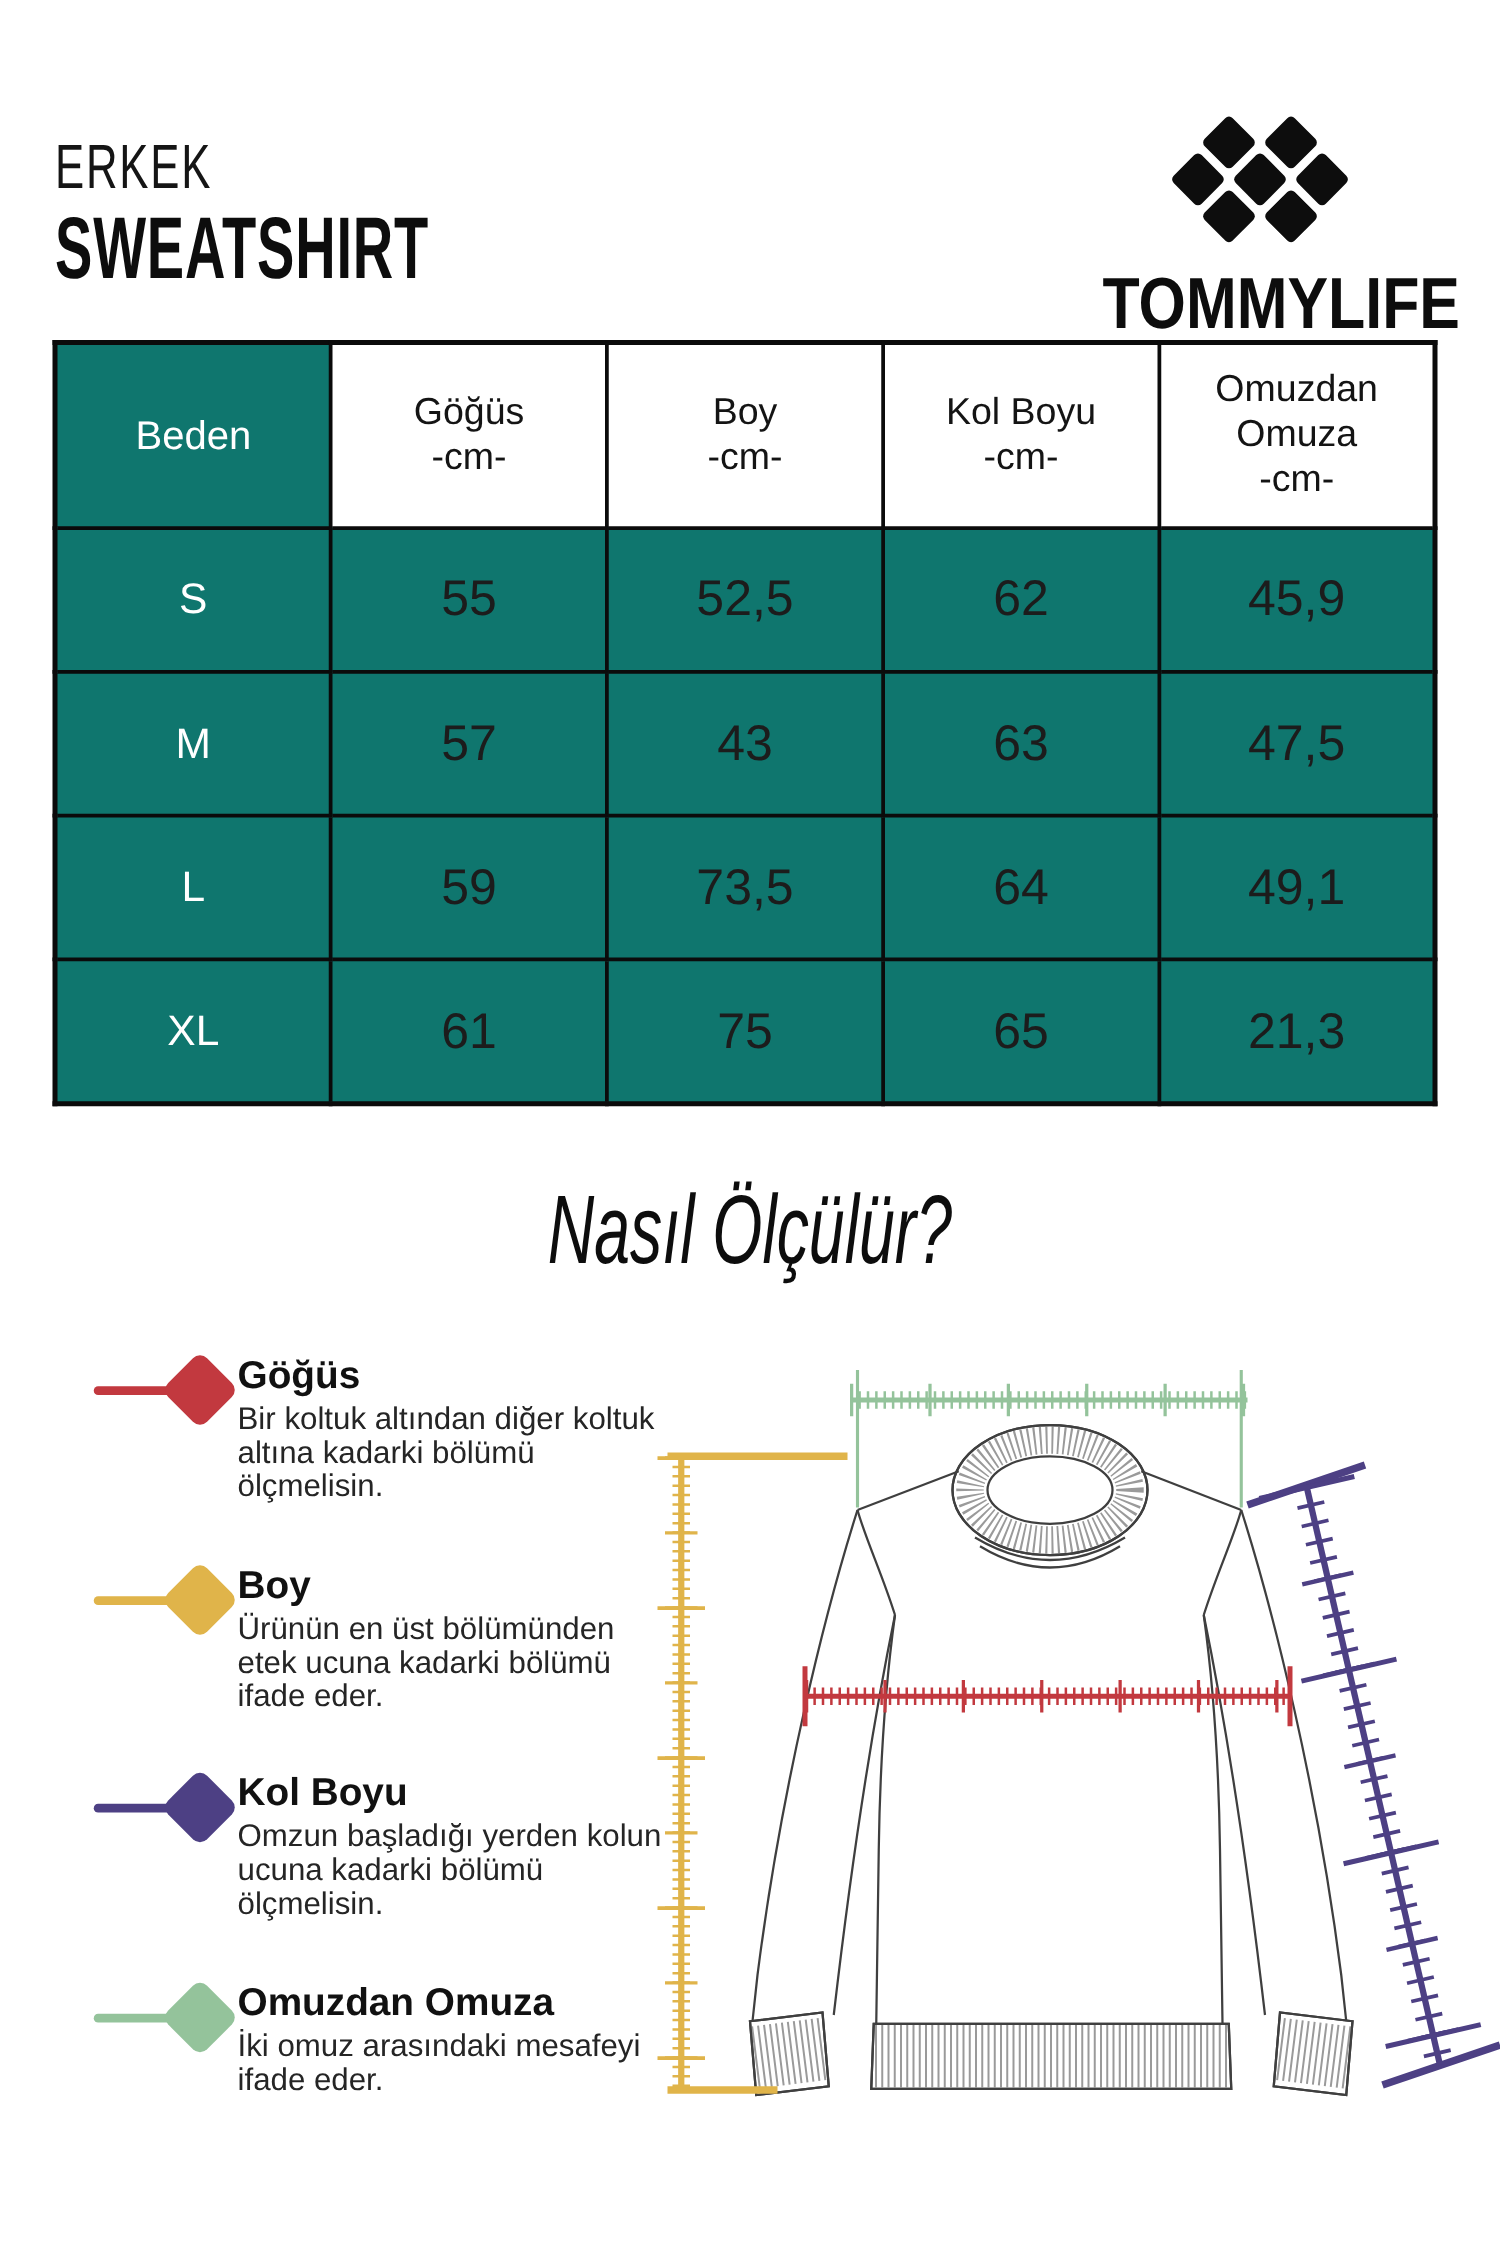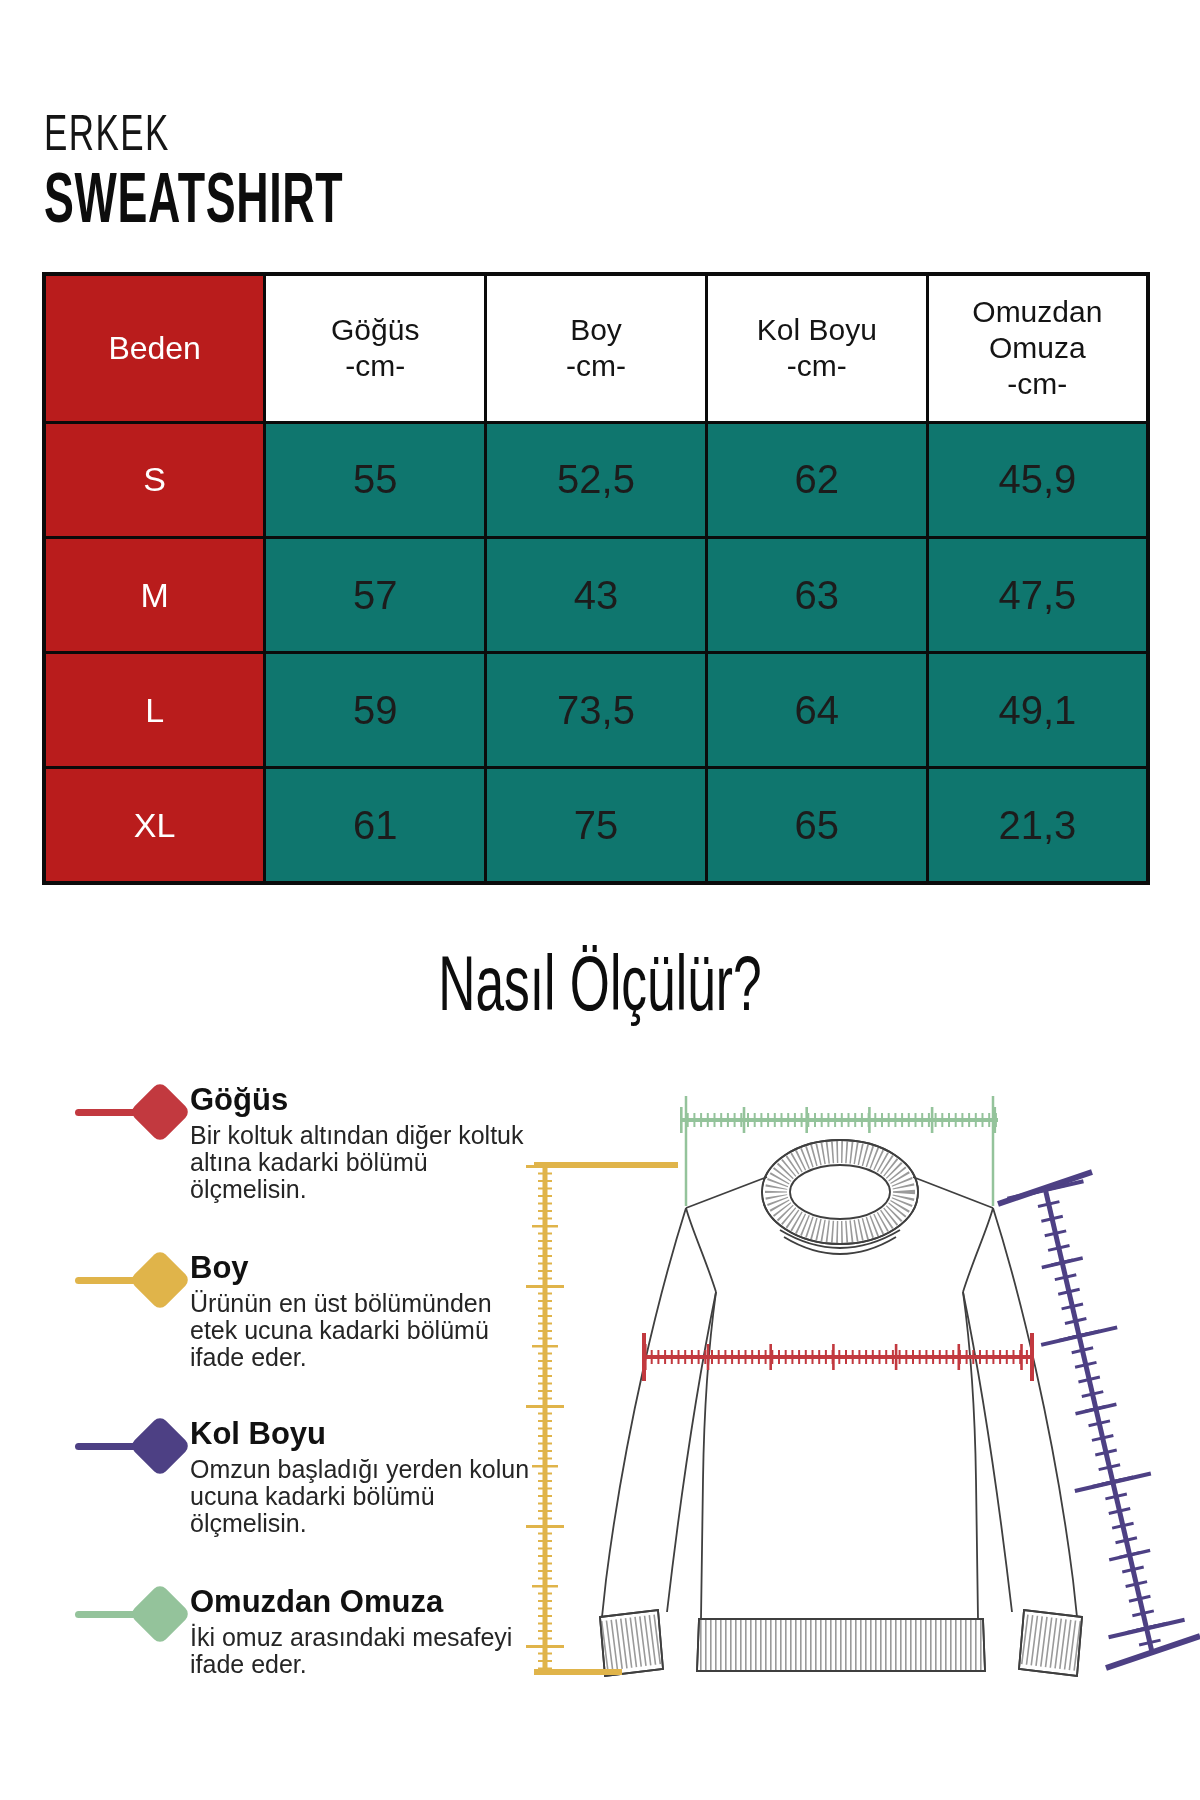--- a/index.html
+++ b/index.html
@@ -20,26 +20,26 @@
   table.size-table{position:absolute;left:42px;top:272px;width:1108px;height:613px;
        border-collapse:collapse;table-layout:fixed;}
   .size-table td,.size-table th{border:3px solid #0b0b0b;text-align:center;vertical-align:middle;
        padding:0;}
   .size-table{border:4px solid #0b0b0b;}
   .size-table tr.hdr{height:125px;}
   .size-table tr.datarow{height:97px;}
   .size-table th{font-weight:400;font-size:30px;line-height:36px;color:#141414;background:#fff;}
   .size-table th .wrapcap{display:inline-block;max-width:180px;}
   .size-table td{font-size:40px;color:#1c1c1c;background:#0f766e;}
-  .size-table .sizecol{background:#b91c1c;color:#fff;border-color:#0a0a0a;font-size:34px;}
+  .size-table .sizecol{background:#0f766e;color:#fff;border-color:#0a0a0a;font-size:34px;}
   .size-table th.sizecol{font-size:32px;}
 
   
   .htm-title{position:absolute;left:0;top:938px;width:1200px;text-align:center;
-             font-size:78px;font-weight:400;color:#0d0d0d;}
+             font-size:78px;font-weight:400;color:#0d0d0d;font-style:italic;}
   .htm-title span{display:inline-block;transform:scaleX(.66);transform-origin:center top;white-space:nowrap;}
 
   .legend{position:absolute;left:75px;top:1078px;width:450px;height:650px;}
   .legend-item{position:absolute;left:0;width:450px;}
   .legend-line{position:absolute;left:0;top:31px;width:72px;height:7px;border-radius:4px;}
   .legend-diamond{position:absolute;left:63px;top:12px;width:44px;height:44px;border-radius:8px;
                   transform:rotate(45deg);}
   .legend-title{position:absolute;left:115px;top:4px;font-size:31px;font-weight:700;color:#111;}
   .legend-desc{position:absolute;left:115px;top:44px;width:352px;font-size:25px;line-height:27px;
                color:#252525;}
@@ -47,20 +47,34 @@
   .diagram{position:absolute;left:520px;top:1080px;}
 </style>
 </head>
 <body>
 
 <div id="canvas">
 
   <div class="cat-label">ERKEK</div>
   <div class="prod-label">SWEATSHIRT</div>
 
+  <div class="brand-block">
+    <svg class="brand-logo" width="150" height="119" viewBox="0 0 142 112">
+      <g fill="#0d0d0d">
+        <rect x="-15" y="-15" width="30" height="30" rx="4" transform="translate(47.5,28) rotate(45)"></rect>
+        <rect x="-15" y="-15" width="30" height="30" rx="4" transform="translate(94.5,28) rotate(45)"></rect>
+        <rect x="-15" y="-15" width="30" height="30" rx="4" transform="translate(24,56) rotate(45)"></rect>
+        <rect x="-15" y="-15" width="30" height="30" rx="4" transform="translate(71,56) rotate(45)"></rect>
+        <rect x="-15" y="-15" width="30" height="30" rx="4" transform="translate(118,56) rotate(45)"></rect>
+        <rect x="-15" y="-15" width="30" height="30" rx="4" transform="translate(47.5,84) rotate(45)"></rect>
+        <rect x="-15" y="-15" width="30" height="30" rx="4" transform="translate(94.5,84) rotate(45)"></rect>
+      </g>
+    </svg>
+    <span class="brand-name">TOMMYLIFE</span>
+  </div>
 
   <table class="size-table">
     <tbody>
         <tr class="hdr">
       <th class="sizecol"><span>Beden</span></th>
       <th><span>Göğüs</span><br><span>-cm-</span></th>
       <th><span>Boy</span><br><span>-cm-</span></th>
       <th><span>Kol Boyu</span><br><span>-cm-</span></th>
       <th><span class="wrapcap">Omuzdan Omuza</span><br><span>-cm-</span></th>
     </tr>

